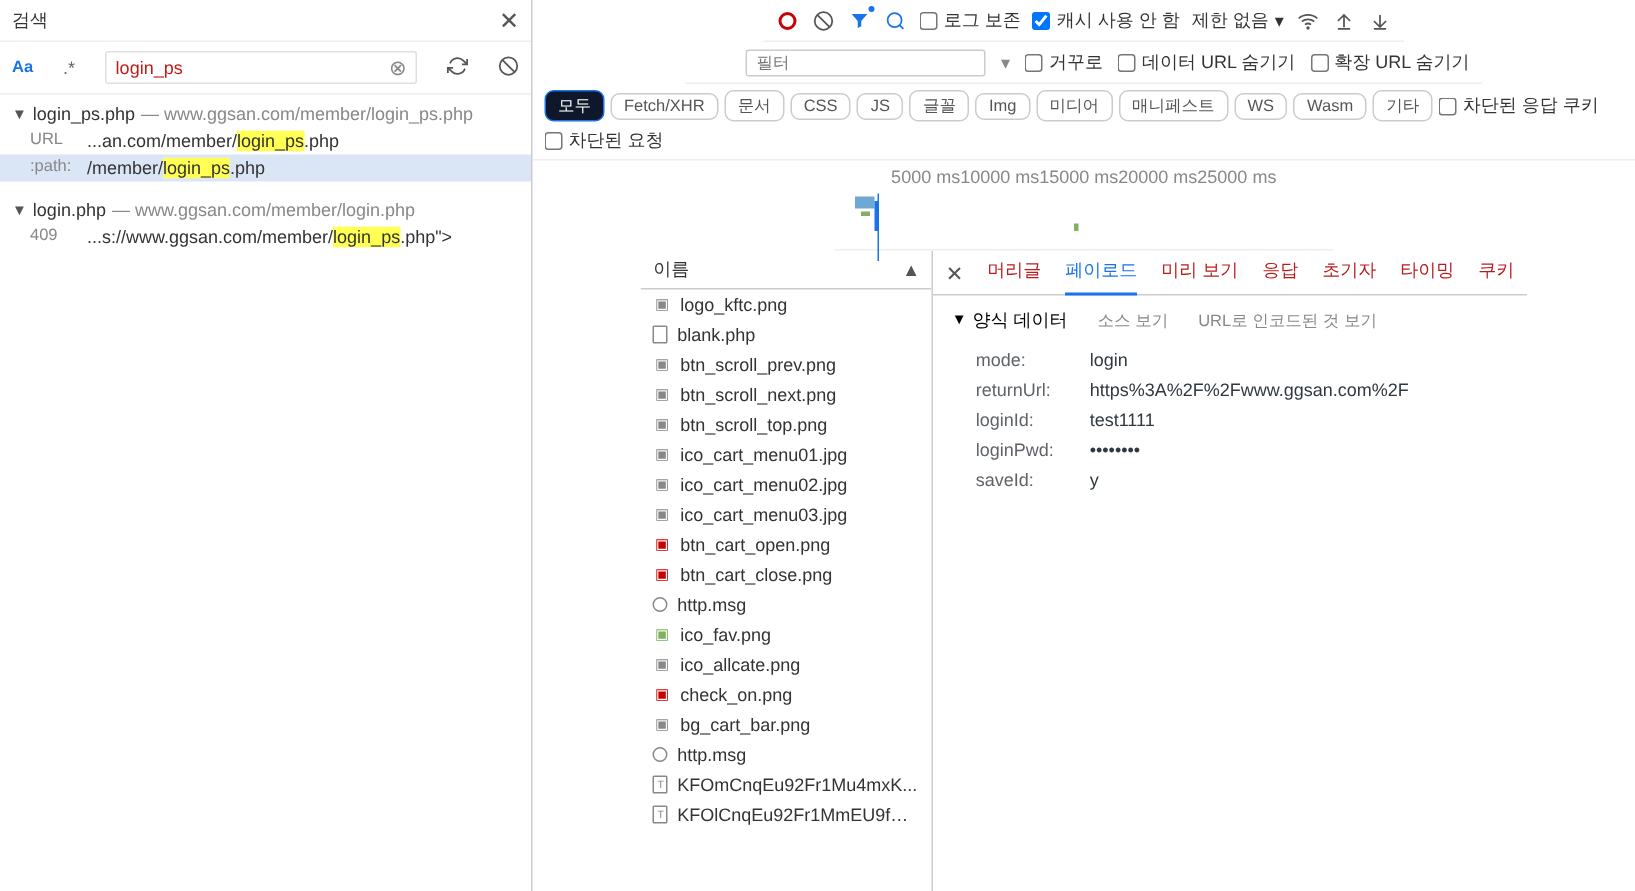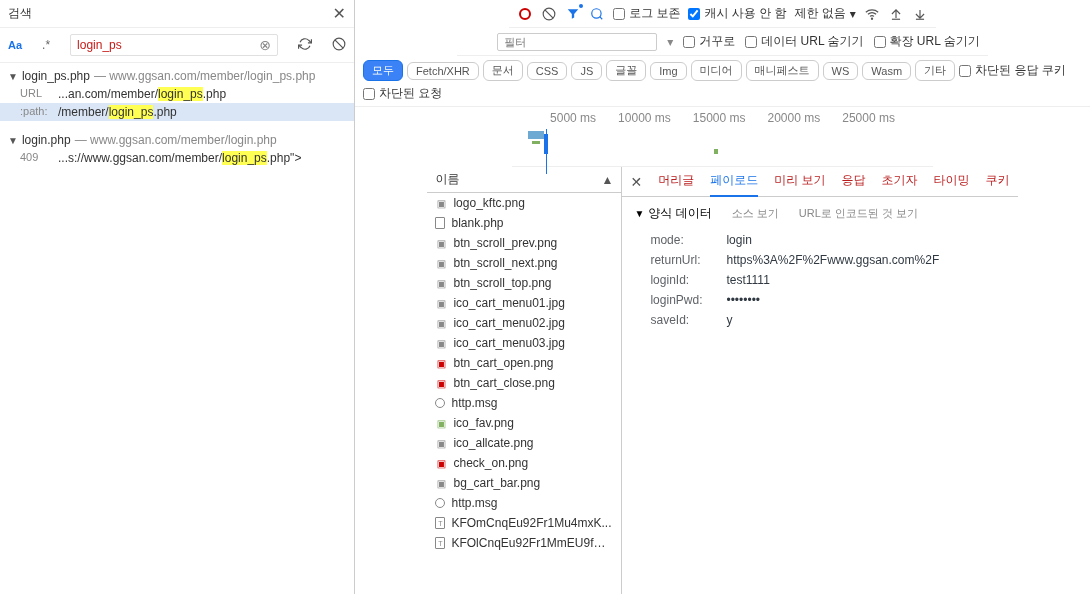--- a/index.html
+++ b/index.html
@@ -41,24 +41,24 @@
     .funnel-dot { position: absolute; top: -2px; right: -2px; width: 4px; height: 4px; background: #1a73e8; border-radius: 50%; }
     .checkbox-item { display: flex; align-items: center; gap: 4px; color: #333; }
     .checkbox-item input { width: 12px; height: 12px; }
     .throttle-select { color: #333; display: flex; align-items: center; gap: 4px; }
     
     .filter-bar { display: flex; align-items: center; padding: 4px 8px; border-bottom: 1px solid #eee; gap: 10px; height: 28px; }
     .filter-input { border: 1px solid #ccc; border-radius: 2px; padding: 2px 6px; width: 160px; font-size: 11px; color: #999; margin-left: 32px; }
     
     .type-filters { display: flex; align-items: center; padding: 4px 8px; border-bottom: 1px solid #eee; gap: 4px; flex-wrap: wrap; height: auto; min-height: 28px; }
     .type-btn { padding: 2px 8px; border: 1px solid #ccc; border-radius: 6px; cursor: pointer; color: #555; background: #fff; font-size: 11px; }
-    .type-btn.active { background: #3b82f6; color: #fff; border-color: #1a73e8; }
+    .type-btn.active { background: #0f172a; color: #fff; border-color: #1a73e8; }
     
     .timeline { height: 60px; border-bottom: 1px solid #eee; position: relative; padding: 4px 8px; }
-    .timeline-ticks { display: flex; justify-content: space-between; color: #888; font-size: 10px; padding: 0 30px; gap: 22px; }
+    .timeline-ticks { display: flex; justify-content: space-between; color: #888; font-size: 10px; padding: 0 30px; }
     .timeline-track { position: relative; height: 30px; margin-top: 4px; }
     .timeline-bar { position: absolute; height: 3px; top: 8px; }
     .tb1 { left: 2%; width: 4%; background: #6da9d2; height: 8px; top: 2px; }
     .tb2 { left: 3%; width: 2%; background: #80b060; top: 12px; }
     .tb3 { left: 6%; width: 1%; background: #1a73e8; height: 20px; top: 5px; }
     .tb4 { left: 48%; width: 1%; background: #80b060; top: 20px; height: 5px; }
     .timeline-line { position: absolute; left: 6.5%; top: 0; bottom: -15px; width: 1px; background: #1a73e8; }
     
     .content-area { flex: 1; display: flex; overflow: hidden; }
     

